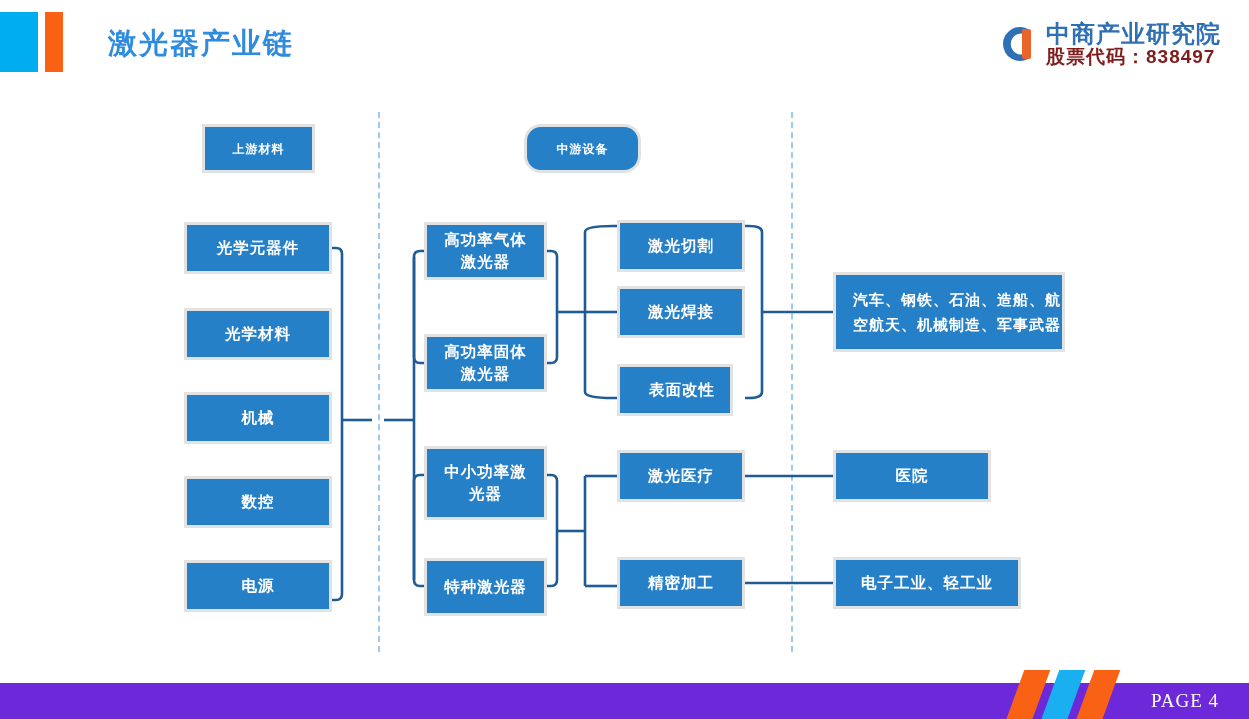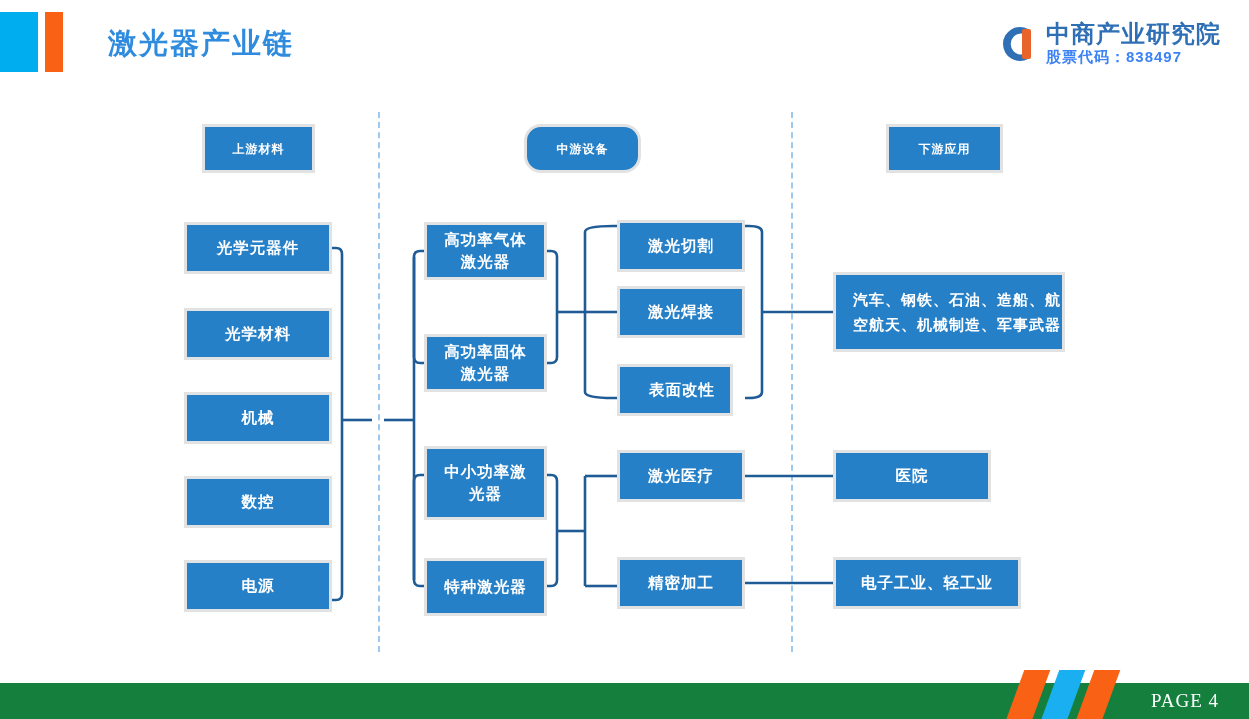--- a/index.html
+++ b/index.html
@@ -12,34 +12,34 @@
   #header{position:absolute;left:0;top:0;width:1249px;height:86px;}
   #logo-sq-blue{position:absolute;left:0;top:12px;width:38px;height:60px;background:#00AEEF;}
   #logo-sq-orange{position:absolute;left:45px;top:12px;width:18px;height:60px;background:#F96114;}
   #page-title{position:absolute;left:92px;top:22px;font-size:29px;font-weight:bold;
      color:#2E8BDE;letter-spacing:2px;line-height:42px;white-space:nowrap;margin-left:16px;}
   
   #brand{position:absolute;right:28px;top:18px;height:52px;display:flex;align-items:center;}
   #brand-mark{position:relative;width:42px;height:42px;margin-right:8px;flex:0 0 auto;}
   #brand-text{display:flex;flex-direction:column;justify-content:center;}
   #brand-name{font-size:24px;font-weight:bold;color:#2E6FB5;letter-spacing:1px;line-height:26px;white-space:nowrap;}
-  #brand-code{font-size:15px;font-weight:bold;color:#3b82f6;letter-spacing:1px;line-height:20px;white-space:nowrap;}
+  #brand-code{font-size:19px;font-weight:bold;color:#7f1d1d;letter-spacing:1px;line-height:20px;white-space:nowrap;}
   
   #diagram{position:absolute;left:0;top:86px;width:1249px;height:560px;}
   .divider{position:absolute;top:0;width:0;border-left:2px dashed #9DC8F0;height:540px;}
   .node{
     position:absolute;background:#2580C8;border:3px solid #E2E2E2;
     color:#ffffff;font-size:15.5px;font-weight:bold;letter-spacing:1px;
     display:flex;align-items:center;justify-content:center;text-align:center;
     box-sizing:border-box;line-height:22px;
   }
   .node.header-node{font-size:12px;}
   .node.left-text{justify-content:flex-start;text-align:left;padding-left:17px;line-height:25px;}
   
-  #footer{position:absolute;left:0;top:683px;width:1249px;height:36px;background:#15803d;}
+  #footer{position:absolute;left:0;top:683px;width:1249px;height:36px;background:#6d28d9;}
   .slash{position:absolute;top:-13px;height:62px;width:26px;transform:skewX(-20deg);}
   #page-number{position:absolute;right:30px;top:0;height:36px;display:flex;align-items:center;
      color:#ffffff;font-family:"Liberation Serif","DejaVu Serif",serif;font-size:19px;letter-spacing:1px;}
   svg.wires{position:absolute;left:0;top:0;width:1249px;height:560px;overflow:visible;}
   svg.wires path,svg.wires line{fill:none;stroke:#1F5C96;stroke-width:2.6;}
 </style>
 </head>
 <body>
 
 <div id="header">
@@ -99,21 +99,20 @@
     <path d="M745 140 L749 140 Q762 140 762 146 L762 306 Q762 312 749 312 L745 312"></path>
     <path d="M762 226 L833 226"></path>
 
     <line x1="745" y1="390" x2="833" y2="390"></line>
 
     <line x1="745" y1="497" x2="833" y2="497"></line>
   </svg>
 
   <div class="node header-node" style="left:202px;top:38px;width:113px;height:49px;">上游材料</div>
   <div class="node header-node" style="left:524px;top:38px;width:117px;height:49px;border-radius:17px;">中游设备</div>
-  <div class="node header-node" style="left:886px;top:38px;width:117px;height:49px;">下游应用</div>
 
   <div class="node" style="left:184px;top:136px;width:148px;height:52px;">光学元器件</div>
   <div class="node" style="left:184px;top:222px;width:148px;height:52px;">光学材料</div>
   <div class="node" style="left:184px;top:306px;width:148px;height:52px;">机械</div>
   <div class="node" style="left:184px;top:390px;width:148px;height:52px;">数控</div>
   <div class="node" style="left:184px;top:474px;width:148px;height:52px;">电源</div>
 
   <div class="node multiline" style="left:424px;top:136px;width:123px;height:58px;">高功率气体<br>激光器</div>
   <div class="node multiline" style="left:424px;top:248px;width:123px;height:58px;">高功率固体<br>激光器</div>
   <div class="node multiline" style="left:424px;top:360px;width:123px;height:74px;">中小功率激<br>光器</div>

